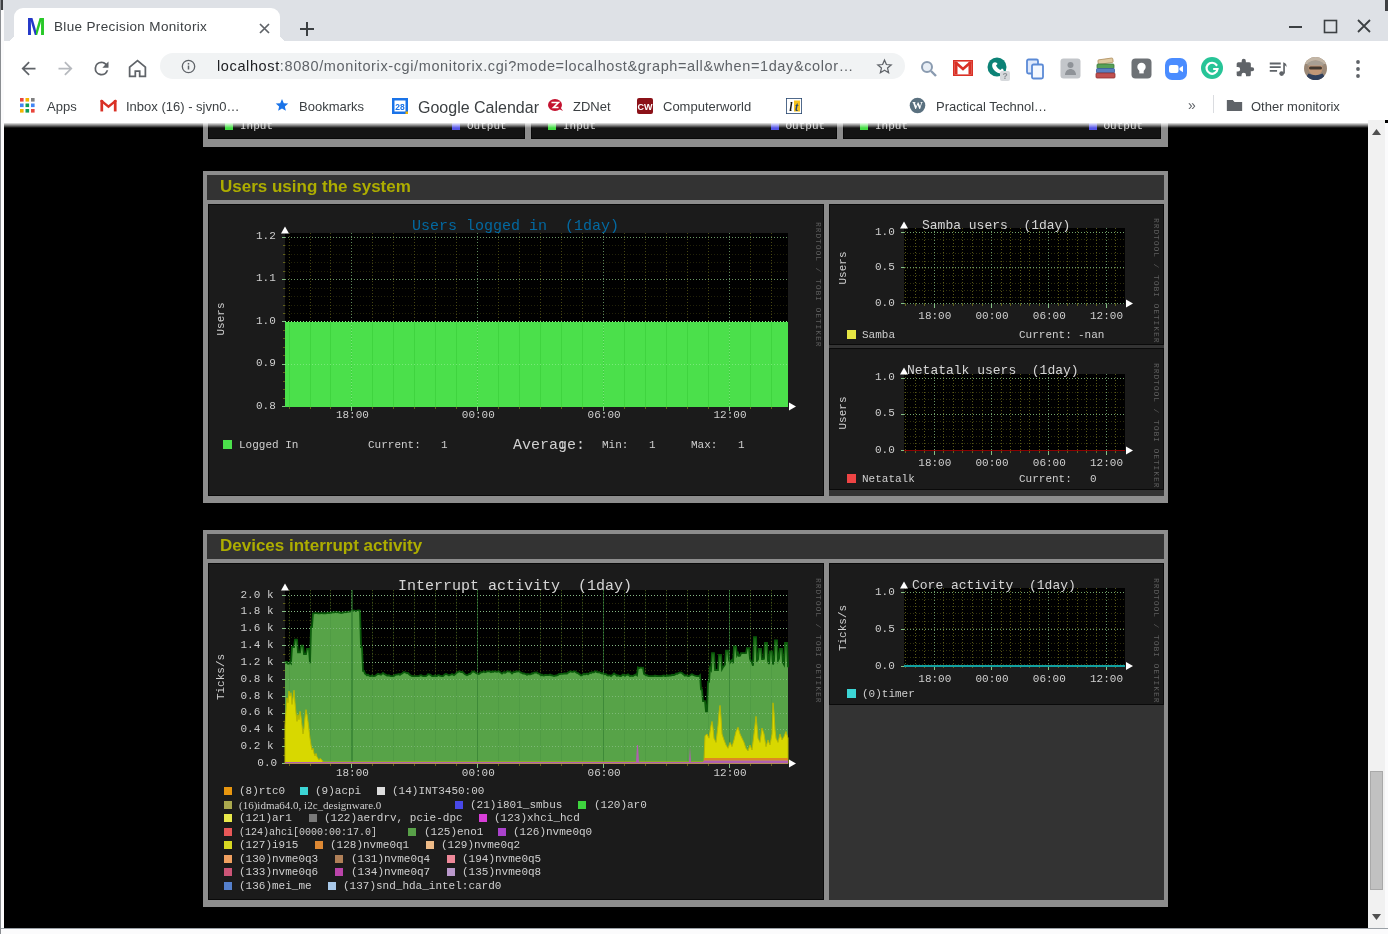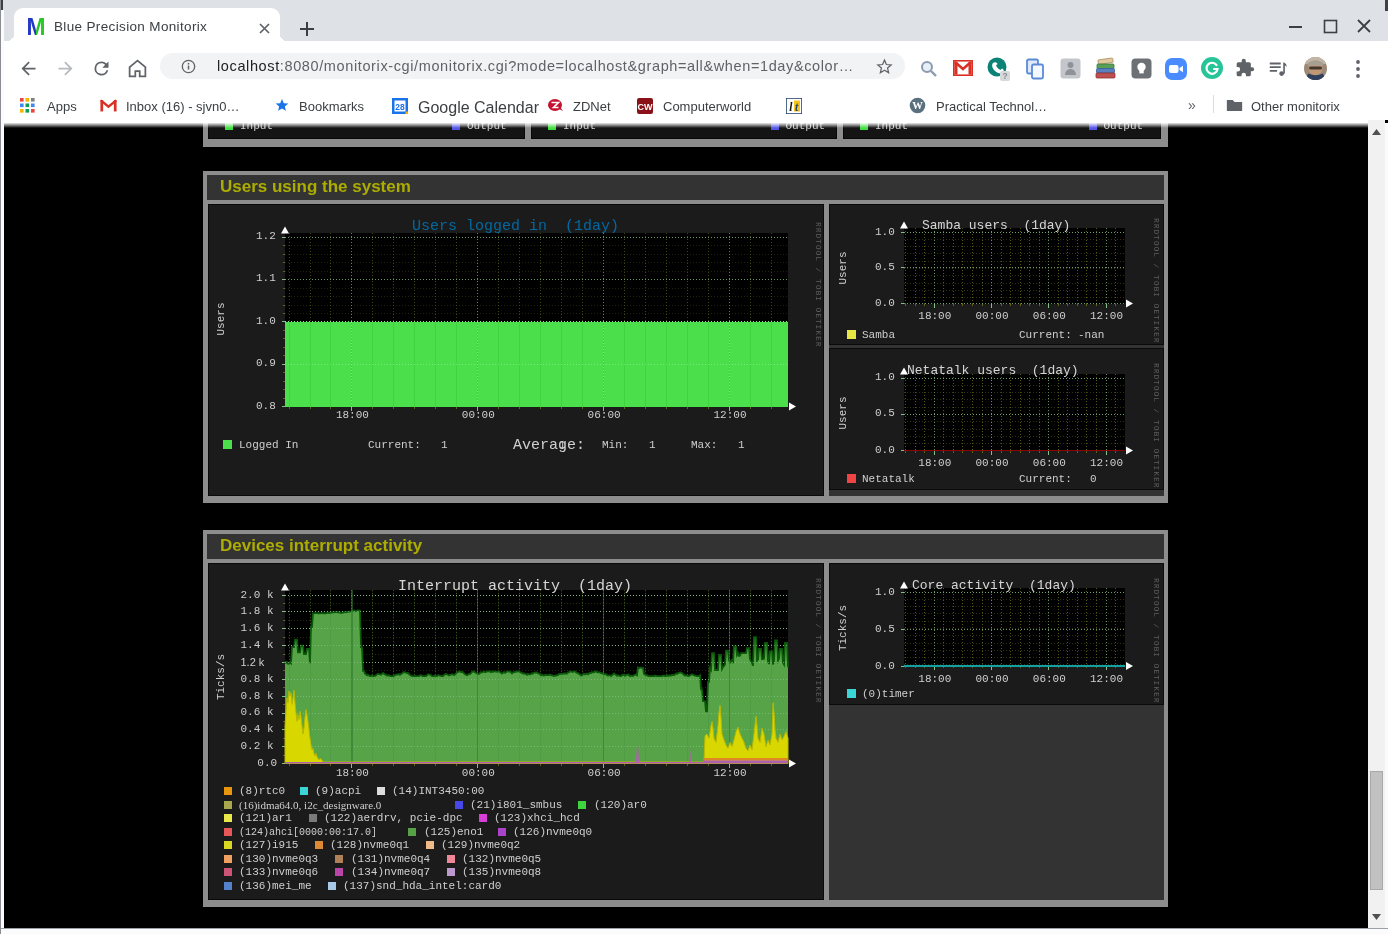--- a/index.html
+++ b/index.html
@@ -672,21 +672,21 @@
     <line x1="471.3" y1="181.5" x2="471.3" y2="183.5" stroke="#62621a" stroke-width="1" shape-rendering="crispEdges"></line>
     <line x1="492.3" y1="181.5" x2="492.3" y2="183.5" stroke="#62621a" stroke-width="1" shape-rendering="crispEdges"></line>
     <polygon points="2.0,8.5 10.0,8.5 6.0,1.5" fill="#ffffff" stroke="none"></polygon>
     <polygon points="510.0,177.5 510.0,185.5 517.0,181.5" fill="#ffffff" stroke="none"></polygon>
   </svg>
 <div style="position:absolute;left:398px;top:578px;font-family:'Liberation Mono',monospace;font-size:15px;line-height:17px;color:#d6d6d6;white-space:pre;">Interrupt activity  (1day)</div>
 <div style="position:absolute;left:240.5px;top:588.5px;font-family:'Liberation Mono',monospace;font-size:11px;line-height:13px;color:#cfcfcf;white-space:pre;">2.0 k</div>
 <div style="position:absolute;left:240.5px;top:605.35px;font-family:'Liberation Mono',monospace;font-size:11px;line-height:13px;color:#cfcfcf;white-space:pre;">1.8 k</div>
 <div style="position:absolute;left:240.5px;top:622.2px;font-family:'Liberation Mono',monospace;font-size:11px;line-height:13px;color:#cfcfcf;white-space:pre;">1.6 k</div>
 <div style="position:absolute;left:240.5px;top:639.05px;font-family:'Liberation Mono',monospace;font-size:11px;line-height:13px;color:#cfcfcf;white-space:pre;">1.4 k</div>
-<div style="position:absolute;left:240.5px;top:655.9px;font-family:Liberation Sans, sans-serif;font-size:11px;line-height:13px;color:#cfcfcf;white-space:pre;">1.2 k</div>
+<div style="position:absolute;left:240.5px;top:655.9px;font-family:Liberation Mono, monospace;font-size:11px;line-height:13px;color:#cfcfcf;white-space:pre;">1.2 k</div>
 <div style="position:absolute;left:240.5px;top:672.75px;font-family:'Liberation Mono',monospace;font-size:11px;line-height:13px;color:#cfcfcf;white-space:pre;">0.8 k</div>
 <div style="position:absolute;left:240.5px;top:689.6px;font-family:'Liberation Mono',monospace;font-size:11px;line-height:13px;color:#cfcfcf;white-space:pre;">0.8 k</div>
 <div style="position:absolute;left:240.5px;top:706.45px;font-family:'Liberation Mono',monospace;font-size:11px;line-height:13px;color:#cfcfcf;white-space:pre;">0.6 k</div>
 <div style="position:absolute;left:240.5px;top:723.3px;font-family:'Liberation Mono',monospace;font-size:11px;line-height:13px;color:#cfcfcf;white-space:pre;">0.4 k</div>
 <div style="position:absolute;left:240.5px;top:740.15px;font-family:'Liberation Mono',monospace;font-size:11px;line-height:13px;color:#cfcfcf;white-space:pre;">0.2 k</div>
 <div style="position:absolute;left:257.3px;top:757.0px;font-family:'Liberation Mono',monospace;font-size:11px;line-height:13px;color:#cfcfcf;white-space:pre;">0.0</div>
 <div style="position:absolute;left:335.9px;top:766.5px;font-family:'Liberation Mono',monospace;font-size:11px;line-height:13px;color:#cfcfcf;white-space:pre;">18:00</div>
 <div style="position:absolute;left:461.8px;top:766.5px;font-family:'Liberation Mono',monospace;font-size:11px;line-height:13px;color:#cfcfcf;white-space:pre;">00:00</div>
 <div style="position:absolute;left:587.6px;top:766.5px;font-family:'Liberation Mono',monospace;font-size:11px;line-height:13px;color:#cfcfcf;white-space:pre;">06:00</div>
 <div style="position:absolute;left:713.5px;top:766.5px;font-family:'Liberation Mono',monospace;font-size:11px;line-height:13px;color:#cfcfcf;white-space:pre;">12:00</div>
@@ -720,21 +720,21 @@
 <div style="position:absolute;left:239px;top:839.0px;font-family:'Liberation Mono',monospace;font-size:11px;line-height:13px;color:#cfcfcf;white-space:pre;">(127)i915</div>
 <div style="position:absolute;left:315px;top:841.0px;width:8px;height:8px;background:#dd8833;"></div>
 <div style="position:absolute;left:330px;top:839.0px;font-family:'Liberation Mono',monospace;font-size:11px;line-height:13px;color:#cfcfcf;white-space:pre;">(128)nvme0q1</div>
 <div style="position:absolute;left:426px;top:841.0px;width:8px;height:8px;background:#eebb88;"></div>
 <div style="position:absolute;left:441px;top:839.0px;font-family:'Liberation Mono',monospace;font-size:11px;line-height:13px;color:#cfcfcf;white-space:pre;">(129)nvme0q2</div>
 <div style="position:absolute;left:224px;top:854.5px;width:8px;height:8px;background:#f0a060;"></div>
 <div style="position:absolute;left:239px;top:852.5px;font-family:'Liberation Mono',monospace;font-size:11px;line-height:13px;color:#cfcfcf;white-space:pre;">(130)nvme0q3</div>
 <div style="position:absolute;left:335px;top:854.5px;width:8px;height:8px;background:#b08058;"></div>
 <div style="position:absolute;left:351px;top:852.5px;font-family:'Liberation Mono',monospace;font-size:11px;line-height:13px;color:#cfcfcf;white-space:pre;">(131)nvme0q4</div>
 <div style="position:absolute;left:447px;top:854.5px;width:8px;height:8px;background:#ee8899;"></div>
-<div style="position:absolute;left:462px;top:852.5px;font-family:'Liberation Mono',monospace;font-size:11px;line-height:13px;color:#cfcfcf;white-space:pre;">(132)nvme0q5</div>
+<div style="position:absolute;left:462px;top:852.5px;font-family:'Liberation Mono',monospace;font-size:11px;line-height:13px;color:#cfcfcf;white-space:pre;">(194)nvme0q5</div>
 <div style="position:absolute;left:224px;top:868.0px;width:8px;height:8px;background:#cc5577;"></div>
 <div style="position:absolute;left:239px;top:866.0px;font-family:'Liberation Mono',monospace;font-size:11px;line-height:13px;color:#cfcfcf;white-space:pre;">(133)nvme0q6</div>
 <div style="position:absolute;left:335px;top:868.0px;width:8px;height:8px;background:#bb44aa;"></div>
 <div style="position:absolute;left:351px;top:866.0px;font-family:'Liberation Mono',monospace;font-size:11px;line-height:13px;color:#cfcfcf;white-space:pre;">(134)nvme0q7</div>
 <div style="position:absolute;left:447px;top:868.0px;width:8px;height:8px;background:#bb99cc;"></div>
 <div style="position:absolute;left:462px;top:866.0px;font-family:'Liberation Mono',monospace;font-size:11px;line-height:13px;color:#cfcfcf;white-space:pre;">(135)nvme0q8</div>
 <div style="position:absolute;left:224px;top:881.5px;width:8px;height:8px;background:#5580cc;"></div>
 <div style="position:absolute;left:239px;top:879.5px;font-family:'Liberation Mono',monospace;font-size:11px;line-height:13px;color:#cfcfcf;white-space:pre;">(136)mei_me</div>
 <div style="position:absolute;left:328px;top:881.5px;width:8px;height:8px;background:#a8c8e8;"></div>
 <div style="position:absolute;left:343px;top:879.5px;font-family:'Liberation Mono',monospace;font-size:11px;line-height:13px;color:#cfcfcf;white-space:pre;">(137)snd_hda_intel:card0</div>

